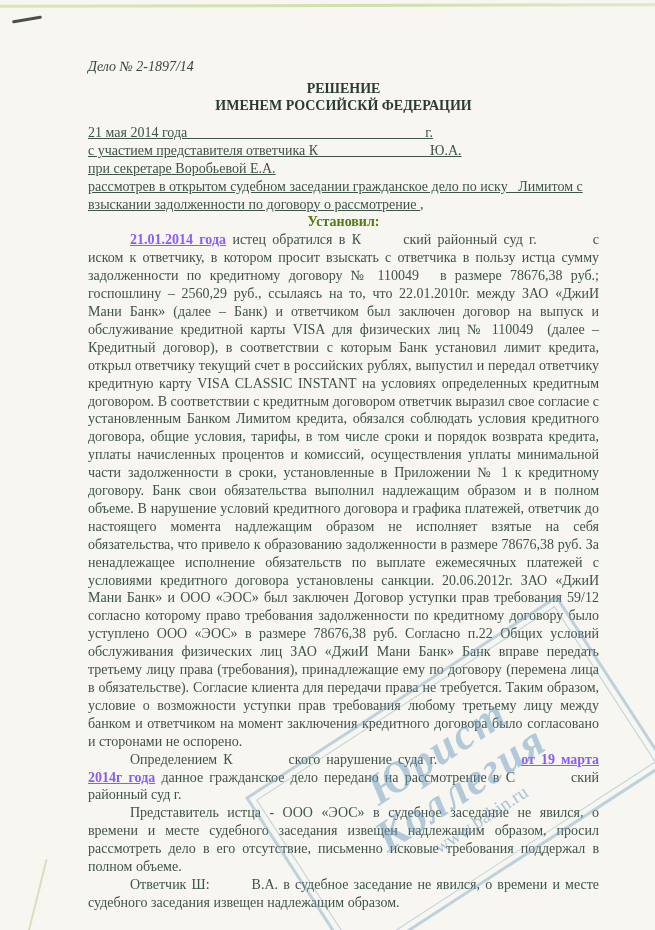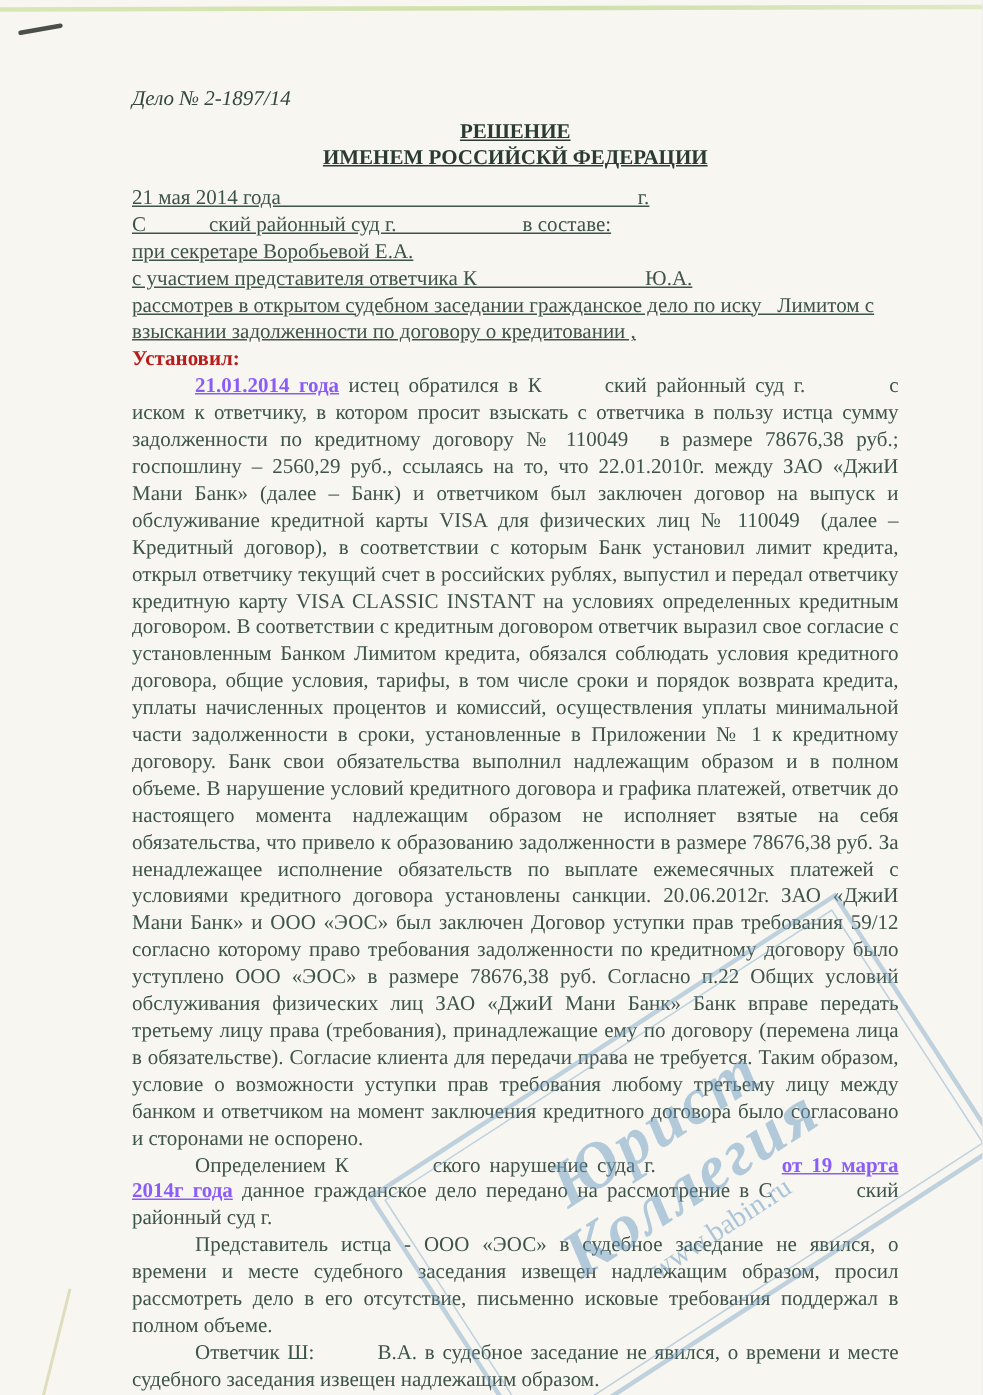--- a/index.html
+++ b/index.html
@@ -25,25 +25,25 @@
   .scan-left-line {
     position:absolute; left:36px; top:858px; width:2px; height:80px;
     background:rgba(205,200,150,0.55); transform:rotate(14deg);
   }
   .content {
     position:absolute; left:88px; top:58px; width:511px;
     font-size:14px; line-height:17.9px;
   }
   .case-number { font-style:italic; margin-bottom:4px; color:#34463f; }
   .title-block { text-align:center; font-weight:bold; color:#2b3b34; margin-top:2px; }
-  .title-block div { line-height:17.5px;text-decoration:underline; }
+  .title-block div { line-height:17.5px; }
   .intro { margin-top:9px; }
   .intro div { white-space:normal;text-decoration:underline; }
   p { margin:0; text-align:justify; text-indent:42px; }
-  .section-heading { text-align:left; font-weight:bold; text-indent:0; color:#b91c1c; }
+  .section-heading { text-align:center; font-weight:bold; text-indent:0; color:#4d7c0f; }
   b { color:#8b5cf6;text-decoration:underline; }
   
   .watermark {
     position:absolute; left:270px; top:680px; width:366px; height:196px;
     transform:rotate(-33deg);
     border:3px solid rgba(125,165,200,0.45);
     pointer-events:none;
     display:flex; align-items:center; justify-content:center;
   }
   .watermark-inner {
@@ -71,25 +71,24 @@
 
     <div class="case-number">Дело № 2-1897/14</div>
 
     <div class="title-block">
       <div>РЕШЕНИЕ</div>
       <div>ИМЕНЕМ РОССИЙСКЙ ФЕДЕРАЦИИ</div>
     </div>
 
     <div class="intro">
       <div>21 мая  2014 года                 г.</div>
-      <div>С   ский районный суд г.      в составе:</div>
+      <div>с участием представителя ответчика К        Ю.А.</div>
       <div>при секретаре Воробьевой Е.А.</div>
-      <div>с участием представителя ответчика К        Ю.А.</div>
       <div>рассмотрев в открытом судебном заседании гражданское дело по иску  Лимитом с</div>
-      <div>взыскании задолженности по  договору о кредитовании ,</div>
+      <div>взыскании задолженности по  договору о рассмотрение ,</div>
     </div>
 
     <p class="section-heading">Установил:</p>
 
     <p><b>21.01.2014 года</b><span> истец обратился в К   ский районный суд г.    с иском к ответчику, в котором просит взыскать с ответчика в пользу истца сумму задолженности по кредитному договору № 110049  в размере 78676,38 руб.; госпошлину – 2560,29 руб., ссылаясь на то, что 22.01.2010г. между ЗАО «ДжиИ Мани Банк» (далее – Банк) и ответчиком был заключен договор на выпуск и обслуживание кредитной карты VISA для физических лиц № 110049  (далее – Кредитный договор), в соответствии с которым Банк установил лимит кредита, открыл ответчику текущий счет в российских рублях, выпустил и передал ответчику кредитную карту VISA CLASSIC INSTANT на условиях определенных кредитным договором. В соответствии с кредитным договором ответчик выразил свое согласие с установленным Банком Лимитом кредита, обязался соблюдать условия кредитного договора, общие условия, тарифы, в том числе сроки и порядок возврата кредита, уплаты начисленных процентов и комиссий, осуществления уплаты минимальной части задолженности в сроки, установленные в Приложении № 1 к кредитному договору. Банк свои обязательства выполнил надлежащим образом и в полном объеме. В нарушение условий кредитного договора и графика платежей, ответчик до настоящего момента надлежащим образом не исполняет взятые на себя обязательства, что привело к образованию задолженности в размере 78676,38 руб. За ненадлежащее  исполнение обязательств по выплате ежемесячных платежей с условиями кредитного договора установлены санкции. 20.06.2012г. ЗАО «ДжиИ Мани Банк» и ООО «ЭОС» был заключен Договор уступки прав требования 59/12 согласно которому право требования задолженности по кредитному договору было уступлено ООО «ЭОС» в размере 78676,38 руб. Согласно п.22 Общих условий обслуживания физических лиц ЗАО «ДжиИ Мани Банк» Банк вправе передать третьему лицу права (требования), принадлежащие ему по договору (перемена лица в обязательстве). Согласие клиента для передачи права не требуется. Таким образом, условие о возможности уступки прав требования любому третьему лицу между банком и ответчиком на момент заключения кредитного договора было согласовано и сторонами не оспорено.</span></p>
 
     <p><span>Определением К    ского нарушение суда г.      </span><b>от 19 марта 2014г года</b><span> данное гражданское дело передано на рассмотрение в С    ский районный суд г.</span></p>
 
     <p>Представитель истца - ООО «ЭОС» в судебное заседание не явился, о времени и месте судебного заседания извещен надлежащим образом, просил рассмотреть дело в его отсутствие, письменно исковые требования поддержал в полном объеме.</p>
 

